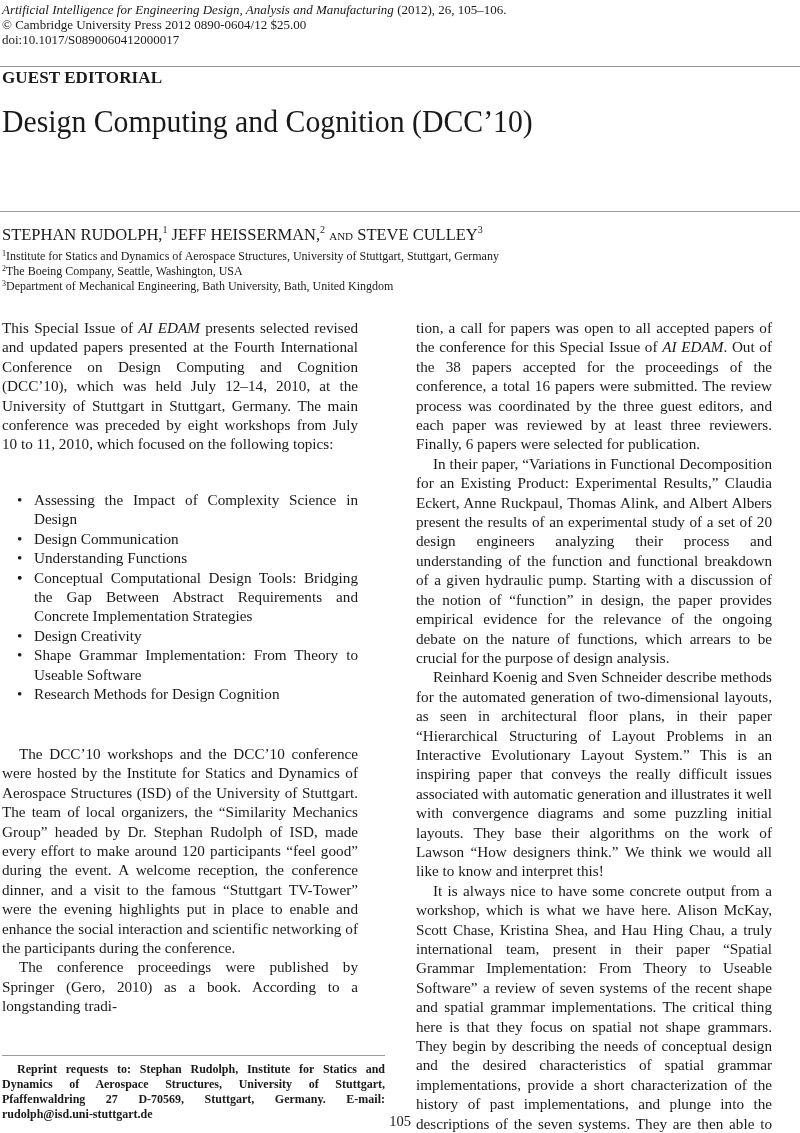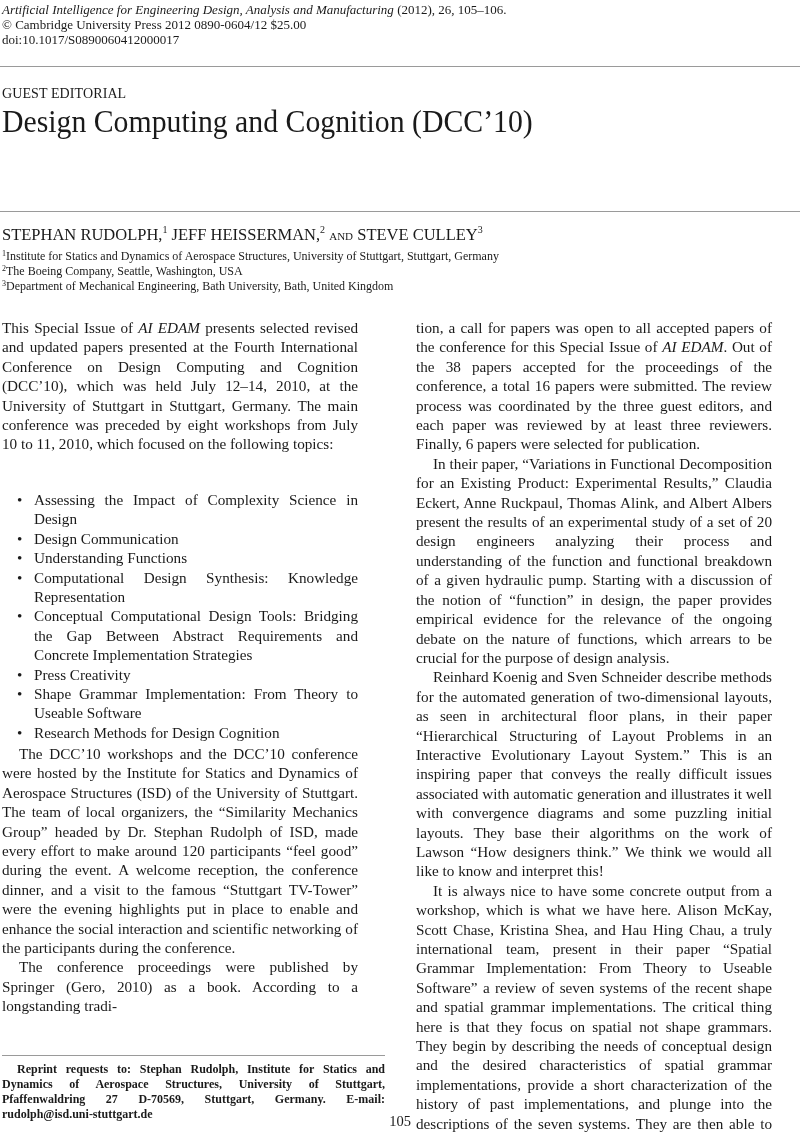--- a/index.html
+++ b/index.html
@@ -4,21 +4,21 @@
 <style>
   html, body { margin: 0; padding: 0; background: #ffffff; }
   body {
     width: 800px; height: 1133px; position: relative; overflow: hidden;
     font-family: "Liberation Serif", "DejaVu Serif", serif; color: #1a1a1a;
   }
   .abs { position: absolute; }
   .hdr { left: 2px; font-size: 13px; line-height: 15px; white-space: nowrap; }
   .hdr i { font-style: italic; }
   .rule { left: 0; width: 800px; height: 0; border-top: 1.5px solid #9a9a9a; }
-  .kicker { left: 2px; top: 86px; font-size: 14px; font-weight: normal; letter-spacing: 0.1px; }
+  .kicker { left: 2px; top: 68px; font-size: 17px; font-weight: bold; letter-spacing: 0.1px; }
   .title { left: 2px; top: 104px; font-size: 31px; line-height: 36px; white-space: nowrap; transform: scaleX(0.96); transform-origin: left top; }
   .authors { left: 2px; top: 224px; font-size: 16.5px; white-space: nowrap; }
   .authors sup { font-size: 10px; vertical-align: 7px; }
   .authors .sc { font-size: 11px; }
   .aff { left: 2px; font-size: 12px; line-height: 14px; white-space: nowrap; }
   .aff sup { font-size: 8px; vertical-align: 4px; }
   .col { width: 356px; font-size: 15.2px; line-height: 19.4px; text-align: justify; }
   .col p { margin: 0; }
   .col p.ind { text-indent: 17px; }
   .col-left { left: 2px; }
@@ -68,23 +68,23 @@
 
 <div class="abs col col-left" style="top:318px;">
   <p><span>This Special Issue of </span><i>AI EDAM</i><span> presents selected revised and updated papers presented at the Fourth International Conference on Design Computing and Cognition (DCC’10), which was held July 12–14, 2010, at the University of Stuttgart in Stuttgart, Germany. The main conference was preceded by eight workshops from July 10 to 11, 2010, which focused on the following topics:</span></p>
 </div>
 
 <div class="abs col col-left" style="top:490px;">
   <ul class="topics">
     <li><span class="bullet">•</span><span>Assessing the Impact of Complexity Science in Design</span></li>
     <li><span class="bullet">•</span><span>Design Communication</span></li>
     <li><span class="bullet">•</span><span>Understanding Functions</span></li>
-    <li><span class="bullet">•</span><span>Computational Design Synthesis: Knowledge Representation</span></li>
+    <li><span class="bullet">•</span></li>
     <li><span class="bullet">•</span><span>Conceptual Computational Design Tools: Bridging the Gap Between Abstract Requirements and Concrete Implementation Strategies</span></li>
-    <li><span class="bullet">•</span><span>Press Creativity</span></li>
+    <li><span class="bullet">•</span><span>Design Creativity</span></li>
     <li><span class="bullet">•</span><span>Shape Grammar Implementation: From Theory to Useable Software</span></li>
     <li><span class="bullet">•</span><span>Research Methods for Design Cognition</span></li>
   </ul>
 </div>
 
 <div class="abs col col-left" style="top:744px;">
   <p class="ind">The DCC’10 workshops and the DCC’10 conference were hosted by the Institute for Statics and Dynamics of Aerospace Structures (ISD) of the University of Stuttgart. The team of local organizers, the “Similarity Mechanics Group” headed by Dr. Stephan Rudolph of ISD, made every effort to make around 120 participants “feel good” during the event. A welcome reception, the conference dinner, and a visit to the famous “Stuttgart TV-Tower” were the evening highlights put in place to enable and enhance the social interaction and scientific networking of the participants during the conference.</p>
   <p class="ind">The conference proceedings were published by Springer (Gero, 2010) as a book. According to a longstanding tradi-</p>
 </div>
 

